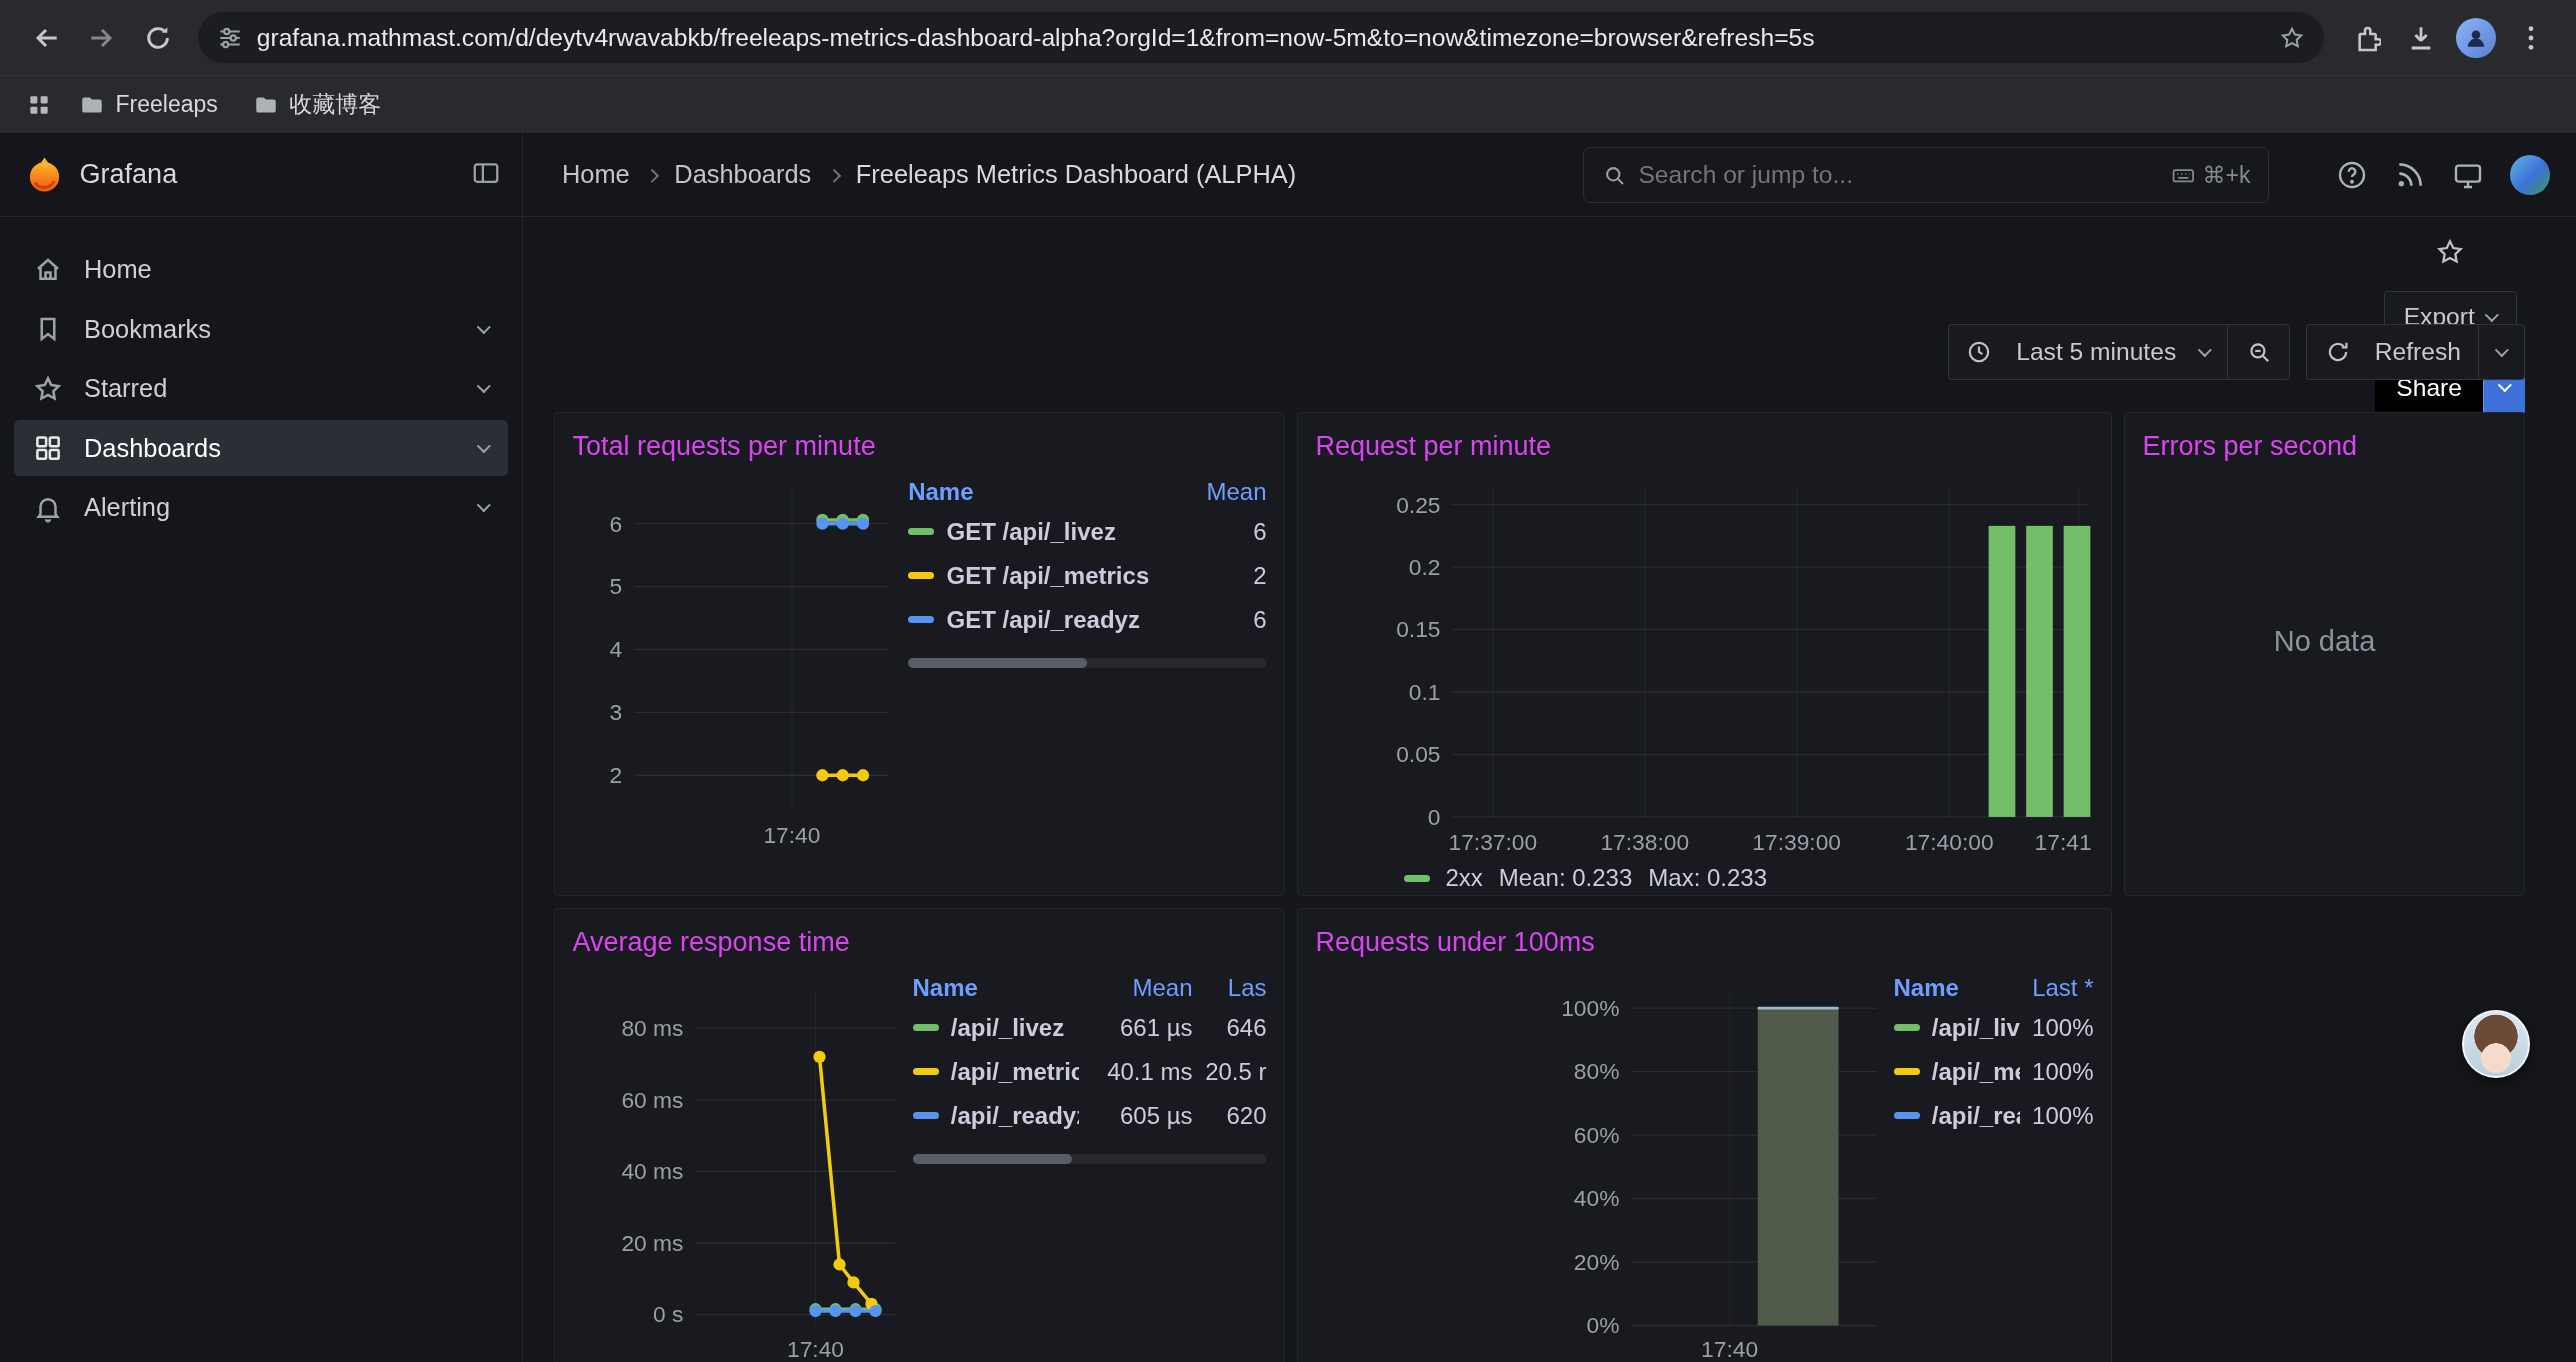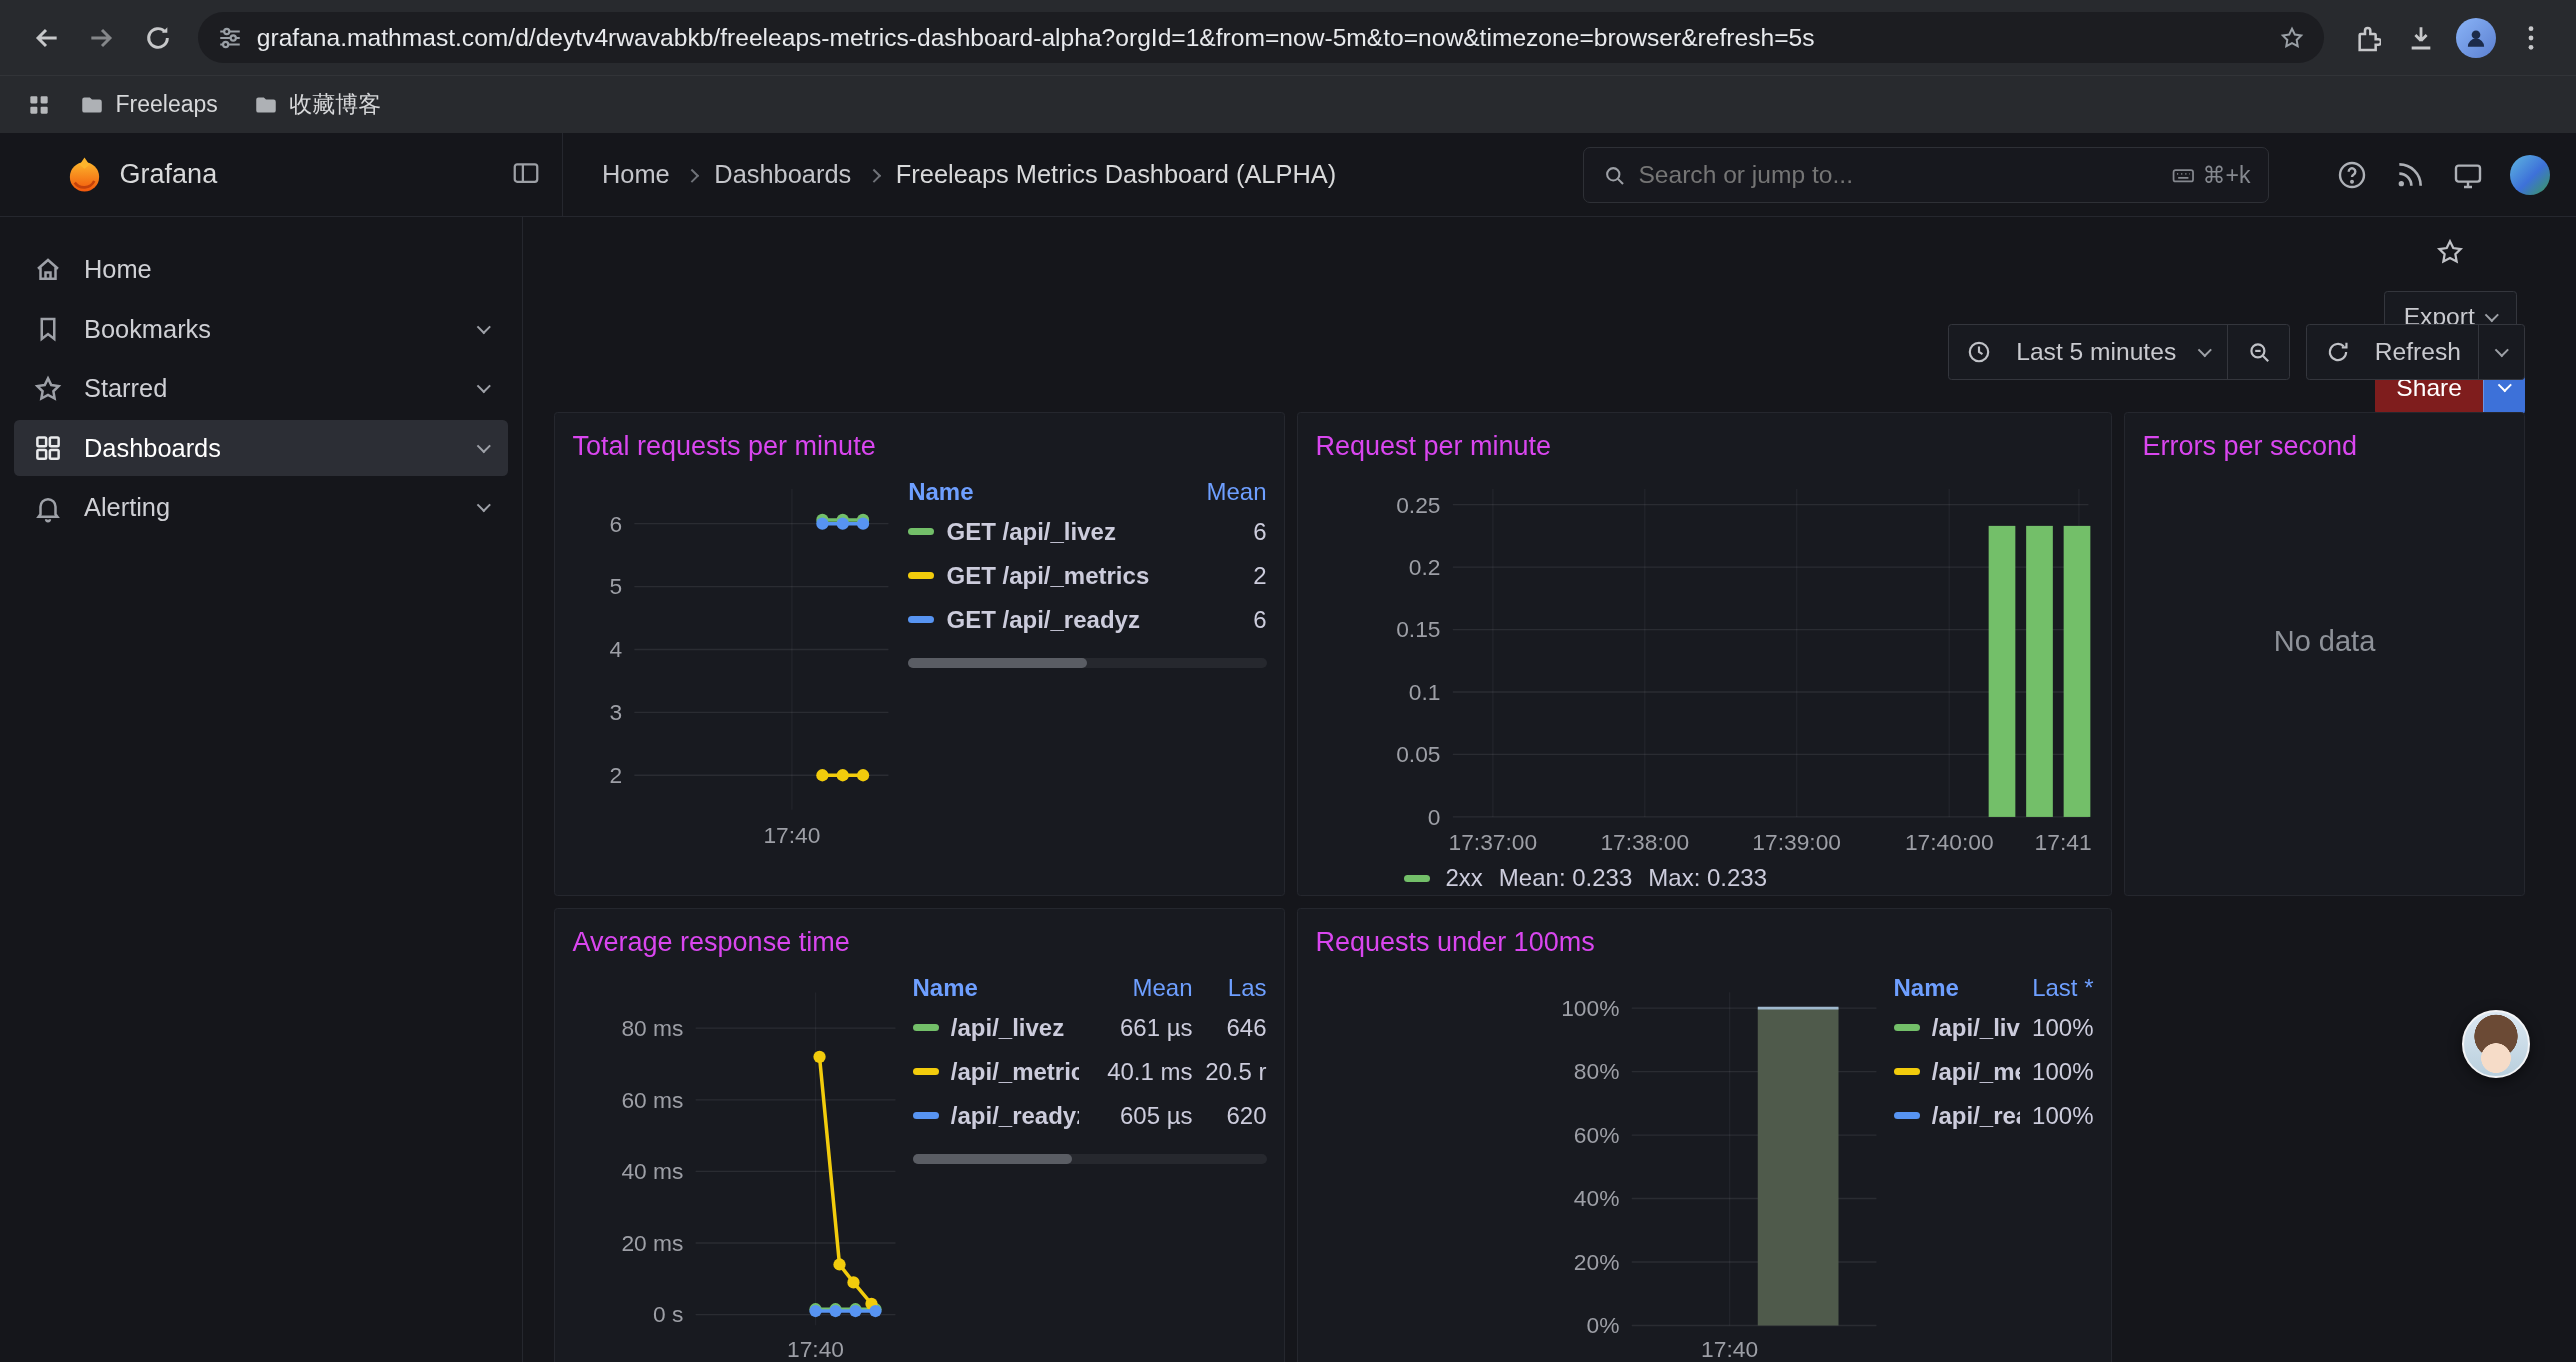--- a/index.html
+++ b/index.html
@@ -25,21 +25,21 @@
   .bm-item { display:flex; align-items:center; gap:10.5px; color:#d7d8da; font-size:23px; padding:7px 14px; border-radius:7px; }
   .bm-item svg { width:26px; height:26px; color:#aeb1b5; }
   .avatar-browser { width:40px; height:40px; border-radius:50%; background:linear-gradient(135deg,#8ab4f8,#5b7fd0);
     display:flex; align-items:center; justify-content:center; margin:0 7px; }
   .avatar-browser svg { width:26px; height:26px; color:#1c2b4a; }
 
   
   .gf { flex:1; display:flex; flex-direction:column; background:#15161b; min-height:0; }
   .gf-header { height:84px; display:flex; align-items:center; border-bottom:0.9px solid #25272e; flex:0 0 auto; }
   .gf-header-left { width:523px; height:100%; display:flex; align-items:center; padding:0 21px 0 24.6px;
-    border-right:0.9px solid #25272e; flex:0 0 auto;margin-left:40px; }
+    border-right:0.9px solid #25272e; flex:0 0 auto; }
   .brand-text { color:#d8d9da; font-size:27px; font-weight:500; margin-left:16px; }
   .toggle-ic { margin-left:auto; color:#9da0a6; }
   .toggle-ic svg { width:30px; height:30px; }
   .breadcrumb { display:flex; align-items:center; gap:17.5px; margin-left:39px; font-size:25.4px; }
   .crumb { color:#c4c5ca; }
   .crumb.current { color:#d8d9da; }
   .crumb-sep { width:9.6px; height:9.6px; border-right:2.2px solid #6f7278; border-bottom:2.2px solid #6f7278;
     transform:rotate(-45deg); margin-top:1.8px; }
   .gf-search { position:absolute; left:1583px; top:147px; width:686px; height:56px; background:#17181e;
     border:0.9px solid #2e3036; border-radius:7px; display:flex; align-items:center; padding:0 17.5px; gap:12.3px; }
@@ -66,21 +66,21 @@
 
   
   .actions-row { position:absolute; top:14px; right:51px; display:flex; align-items:center; gap:17.5px;flex-direction:column; }
   .icon-btn { width:42px; height:42px; display:flex; align-items:center; justify-content:center; color:#c0c2c7; }
   .icon-btn svg { width:30px; height:30px; }
   .btn { height:53px; display:flex; align-items:center; gap:12.3px; padding:0 19px; border:0.9px solid #34363d;
     border-radius:3.5px; color:#c9cacf; font-size:24.6px; background:#181a20; }
   .btn .chev { width:9.6px; height:9.6px; border-right:2.2px solid #9da0a6; border-bottom:2.2px solid #9da0a6;
     transform:rotate(45deg); margin-top:-5.3px; }
   .split-blue { display:flex; height:53px; border-radius:3.5px; overflow:hidden; }
-  .split-blue .main-part { background:#7f1d1d; color:#fff; font-size:24.6px; font-weight:500; display:flex;
+  .split-blue .main-part { background:#000000; color:#fff; font-size:24.6px; font-weight:500; display:flex;
     align-items:center; padding:0 21px; }
   .split-blue .chev-part { background:#3d71d9; border-left:0.9px solid rgba(255,255,255,0.25); width:42px;
     display:flex; align-items:center; justify-content:center; }
   .split-blue .chev { width:9.6px; height:9.6px; border-right:2.2px solid #fff; border-bottom:2.2px solid #fff;
     transform:rotate(45deg); margin-top:-5.3px; }
   .time-row { position:absolute; top:107px; right:51px; display:flex; align-items:center; gap:16px; }
   .btn-group { display:flex; height:56px; border:0.9px solid #34363d; border-radius:3.5px; background:#181a20;
     align-items:stretch; color:#c9cacf; }
   .bg-seg { display:flex; align-items:center; gap:24px; padding:0 17.5px; font-size:24.6px; }
   .bg-seg + .bg-seg { border-left:0.9px solid #34363d; }

